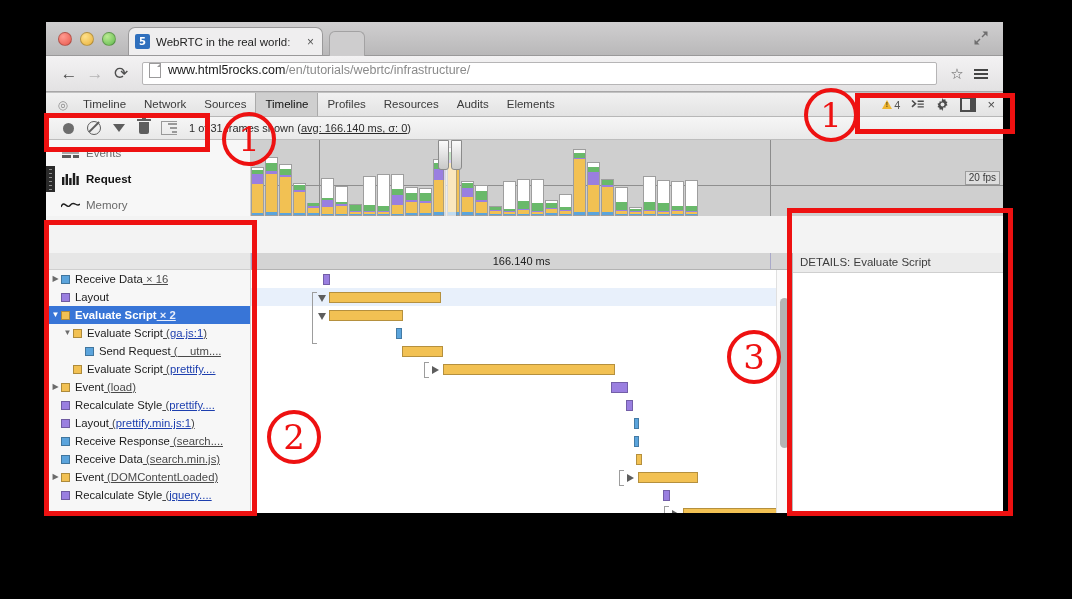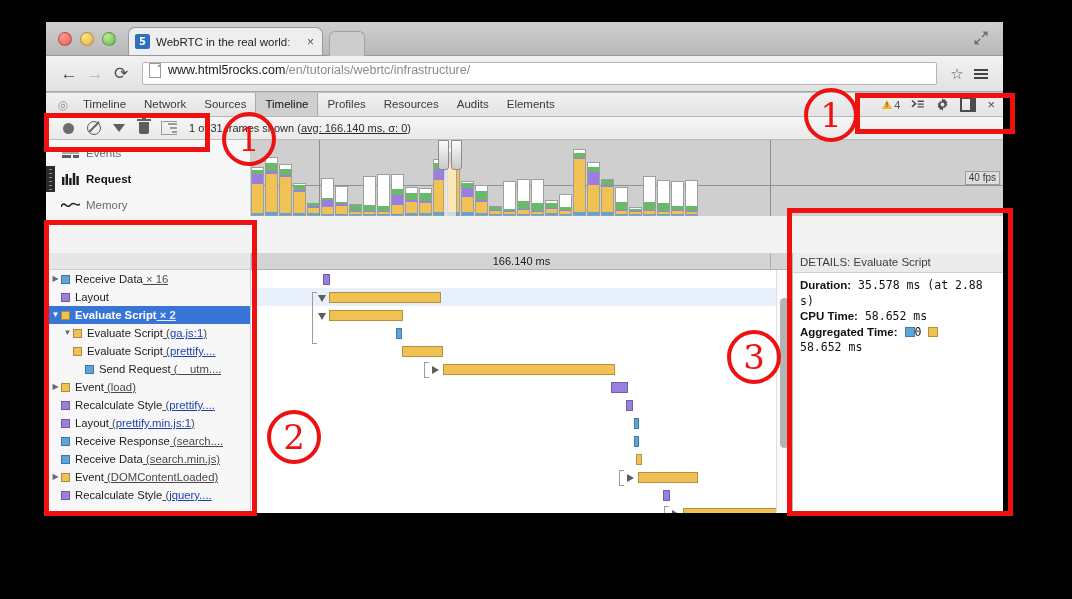--- a/index.html
+++ b/index.html
@@ -760,21 +760,21 @@
               <i></i>
               <i></i>
               <i></i>
               <i></i>
               <i></i>
               <i></i>
             </div>
         </div>
         <div class="ov-graph" id="ov-graph">
             <div class="fps-line" style="top: 45px;"></div>
-            <div class="fps-label" style="top: 31px;">40 fps</div>
+            <div class="fps-label" style="top: 31px;">20 fps</div>
             <div class="frame-bar" style="left: 0px; width: 13px; height: 49px;">
               <div class="seg" style="bottom: 0px; height: 2px; background: rgb(91, 164, 220);"></div>
               <div class="seg" style="bottom: 2px; height: 29px; background: rgb(242, 193, 83);"></div>
               <div class="seg" style="bottom: 31px; height: 10px; background: rgb(154, 127, 224);"></div>
               <div class="seg" style="bottom: 41px; height: 4px; background: rgb(105, 185, 106);"></div>
             </div>
             <div class="frame-bar" style="left: 14px; width: 13px; height: 59px;">
               <div class="seg" style="bottom: 0px; height: 3px; background: rgb(91, 164, 220);"></div>
               <div class="seg" style="bottom: 3px; height: 38px; background: rgb(242, 193, 83);"></div>
               <div class="seg" style="bottom: 41px; height: 3px; background: rgb(154, 127, 224);"></div>
@@ -986,29 +986,29 @@
               <div class="tree-row selected" style="padding-left: 4px;">
                 <span class="tw">▼</span>
                 <span class="dot" style="background: rgb(242, 193, 83);"></span>
                 <span class="lbl">Evaluate Script<span class="sub"> × 2</span></span>
               </div>
               <div class="tree-row" style="padding-left: 16px;">
                 <span class="tw">▼</span>
                 <span class="dot" style="background: rgb(242, 193, 83);"></span>
                 <span class="lbl">Evaluate Script<span class="sub"> (</span><span class="lnk">ga.js:1</span><span class="sub">)</span></span>
               </div>
+              <div class="tree-row" style="padding-left: 28px;">
+                <span class="tw"></span>
+                <span class="dot" style="background: rgb(91, 164, 220);"></span>
+                <span class="lbl">Send Request<span class="sub"> (__utm....</span></span>
+              </div>
               <div class="tree-row" style="padding-left: 16px;">
                 <span class="tw"></span>
                 <span class="dot" style="background: rgb(242, 193, 83);"></span>
                 <span class="lbl">Evaluate Script<span class="sub"> (</span><span class="lnk">prettify....</span></span>
-              </div>
-              <div class="tree-row" style="padding-left: 28px;">
-                <span class="tw"></span>
-                <span class="dot" style="background: rgb(91, 164, 220);"></span>
-                <span class="lbl">Send Request<span class="sub"> (__utm....</span></span>
               </div>
               <div class="tree-row" style="padding-left: 4px;">
                 <span class="tw">▶</span>
                 <span class="dot" style="background: rgb(242, 193, 83);"></span>
                 <span class="lbl">Event<span class="sub"> (load)</span></span>
               </div>
               <div class="tree-row" style="padding-left: 4px;">
                 <span class="tw"></span>
                 <span class="dot" style="background: rgb(154, 127, 224);"></span>
                 <span class="lbl">Recalculate Style<span class="sub"> (</span><span class="lnk">prettify....</span></span>
@@ -1100,36 +1100,20 @@
               </div>
               <div class="wf-brk" style="left: 61px; top: 22px; height: 50px;"></div>
             </div>
           <div class="wf-scroll">
             <div class="wf-thumb" style="top:28px;height:150px;"></div>
           </div>
         </div>
 
         <div class="details-panel">
           <div class="details-head">DETAILS: Evaluate Script</div>
-          <div class="details-body">
-            <div>
-              <span class="k">Duration:</span>
-              <span>35.578 ms (at 2.88 s)</span>
-            </div>
-            <div>
-              <span class="k">CPU Time:</span>
-              <span>58.652 ms</span>
-            </div>
-            <div>
-              <span class="k">Aggregated Time:</span>
-              <span class="agg-sw" id="agg-sw-loading" style="background: rgb(91, 164, 220);"></span><span>0</span>
-              <span class="agg-sw" id="agg-sw-scripting" style="background: rgb(242, 193, 83);"></span>
-              <div>58.652 ms</div>
-            </div>
-          </div>
         </div>
 
       </div>
     </div>
   </div>
 
   <div class="redbox" style="left:44px;  top:113px; width:166px; height:39px;"></div>
   <div class="redbox" style="left:855px; top:93px;  width:160px; height:41px;"></div>
   <div class="redbox" style="left:44px;  top:220px; width:213px; height:296px;"></div>
   <div class="redbox" style="left:787px; top:208px; width:226px; height:308px;"></div>

